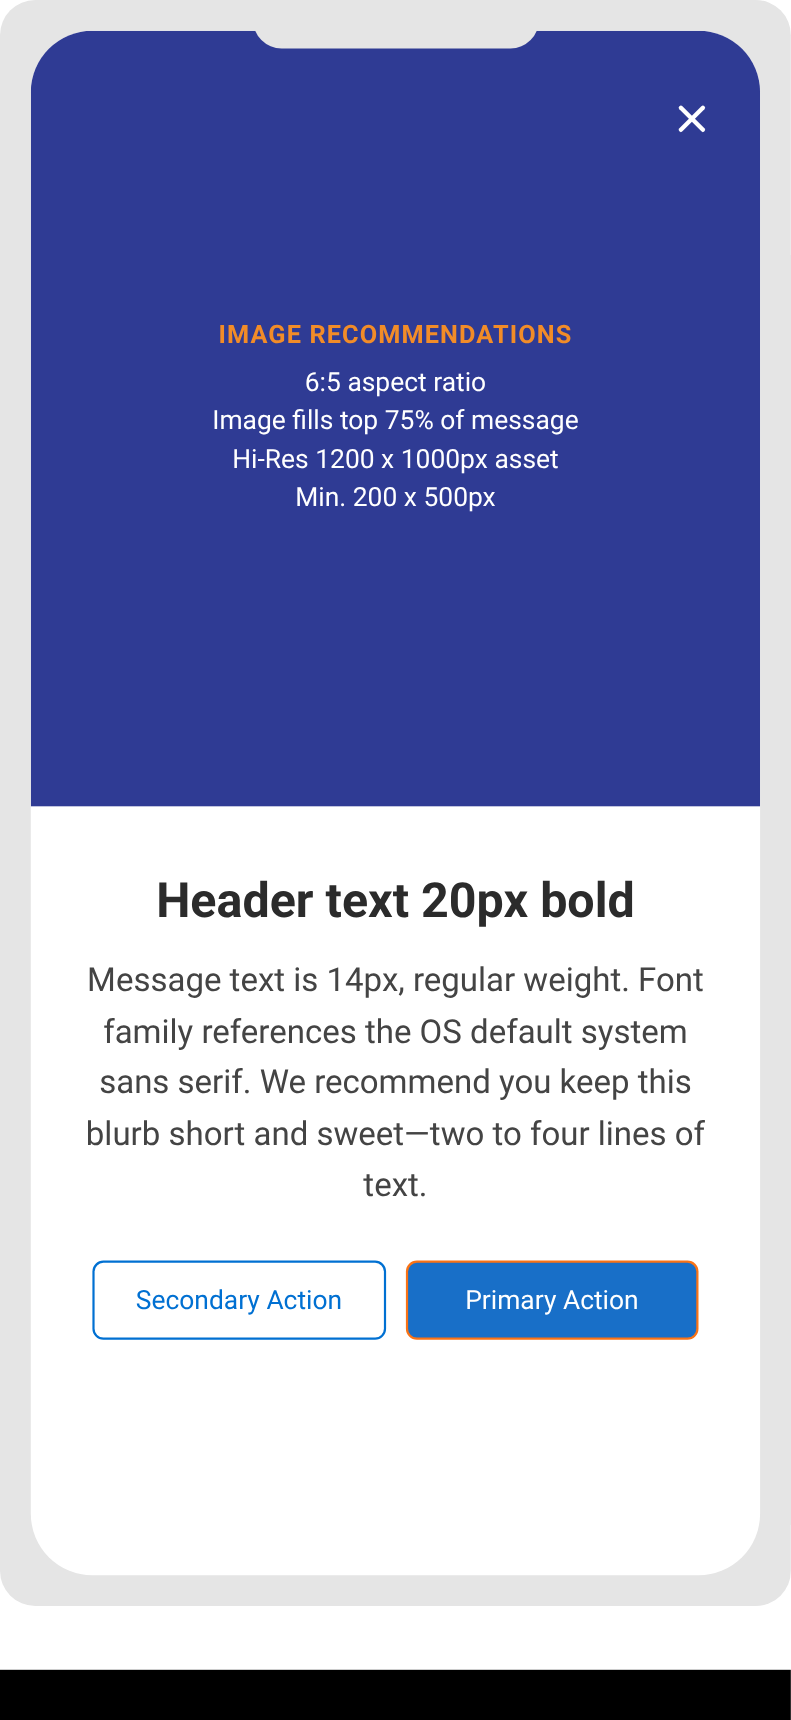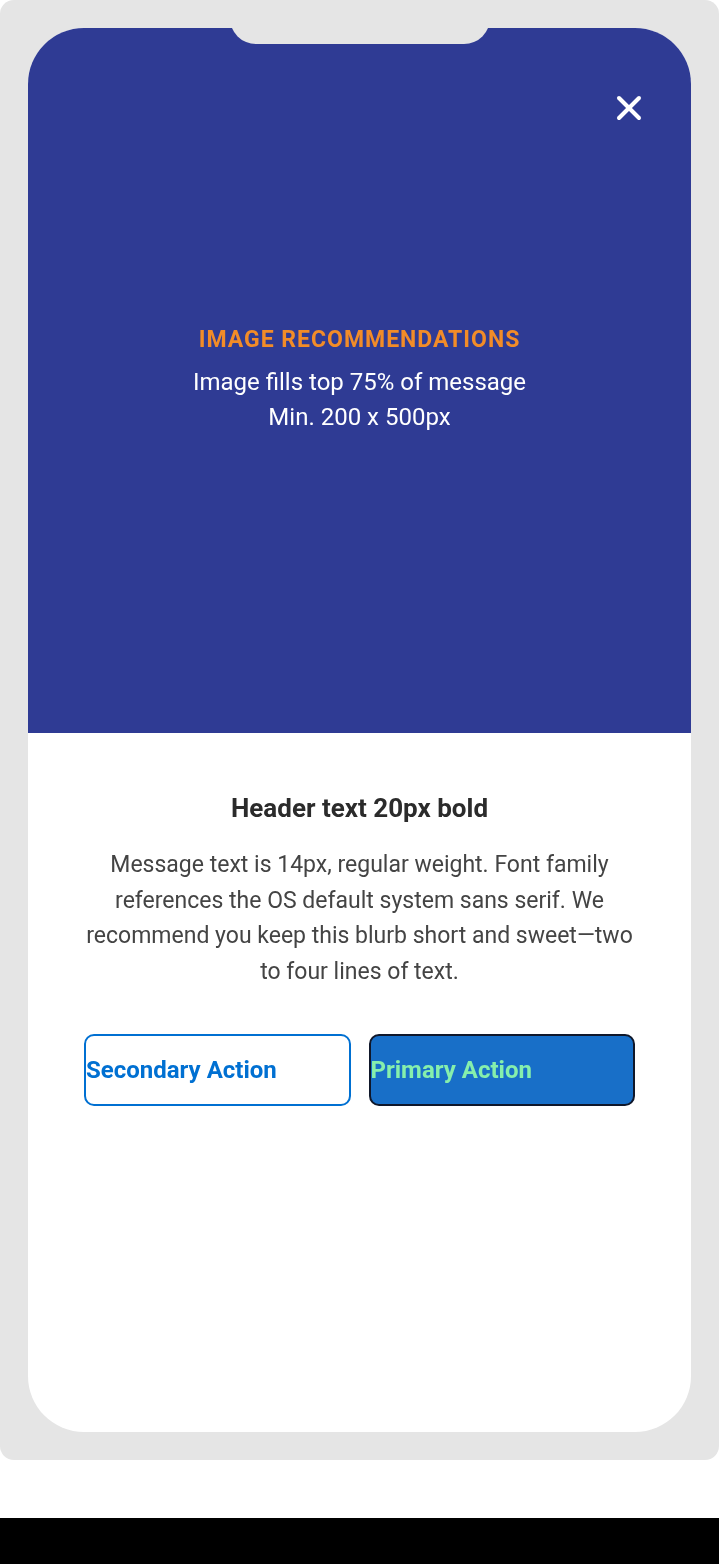--- a/index.html
+++ b/index.html
@@ -14,21 +14,21 @@
       height: 1564px;
       position: relative;
     }
     .device-frame {
       position: absolute;
       top: 0;
       left: 0;
       width: 719px;
       height: 1460px;
       background: #e5e5e5;
-      border-radius: 14px;
+      border-radius: 32px;
       padding: 28px;
     }
     .screen {
       width: 100%;
       height: 100%;
       background: #ffffff;
       border-radius: 56px;
       overflow: hidden;
       position: relative;
     }
@@ -82,56 +82,57 @@
       font-size: 24px;
       font-weight: 400;
       text-align: center;
       line-height: 1.45;
     }
     .content-area {
       padding: 60px 50px 0 50px;
       text-align: center;
     }
     .header-text {
-      font-size: 26px;
+      font-size: 44px;
       font-weight: 700;
       color: #2b2b2b;
       margin-bottom: 24px;
     }
     .message-text {
-      font-size: 23px;
+      font-size: 30px;
       line-height: 1.55;
       color: #444444;
       font-weight: 400;
       margin-bottom: 44px;
     }
     .button-row {
       display: flex;
       gap: 18px;
       padding: 0 6px;
     }
     .btn {
       flex: 1;
       height: 72px;
       border-radius: 10px;
       font-size: 24px;
-      font-weight: 700;
+      font-weight: 400;
       display: flex;
       align-items: center;
+      justify-content: center;
       cursor: pointer;
     }
     .btn-secondary {
       background: #ffffff;
       color: #0070d2;
       border: 2px solid #0070d2;
     }
     .btn-primary {
       background: #186fc8;
-      color: #86efac;
-      border: 2px solid #0f172a;
+      color: #ffffff;
+      border: 2px solid #f97316;
     }
     .caption-bar {
       position: absolute;
       bottom: 0;
       left: 0;
       width: 719px;
       height: 46px;
       background: #000000;
     }
   </style>
@@ -145,21 +146,23 @@
     <div class="image-area">
       <div class="close-btn">
         <span>
           <svg viewBox="0 0 24 24" fill="none" stroke="#ffffff" stroke-width="3.2" stroke-linecap="round">
             <line x1="4" y1="4" x2="20" y2="20"></line>
             <line x1="20" y1="4" x2="4" y2="20"></line>
           </svg>
         </span>
       </div>
       <div class="recs-title">IMAGE RECOMMENDATIONS</div>
+      <div class="recs-line">6:5 aspect ratio</div>
       <div class="recs-line">Image fills top 75% of message</div>
+      <div class="recs-line">Hi-Res 1200 x 1000px asset</div>
       <div class="recs-line">Min. 200 x 500px</div>
     </div>
 
     <div class="content-area">
       <div class="header-text">Header text 20px bold</div>
       <div class="message-text">Message text is 14px, regular weight. Font family references the OS default system sans serif. We recommend you keep this blurb short and sweet—two to four lines of text.</div>
       <div class="button-row">
         <div class="btn btn-secondary">
           <span>Secondary Action</span>
         </div>

